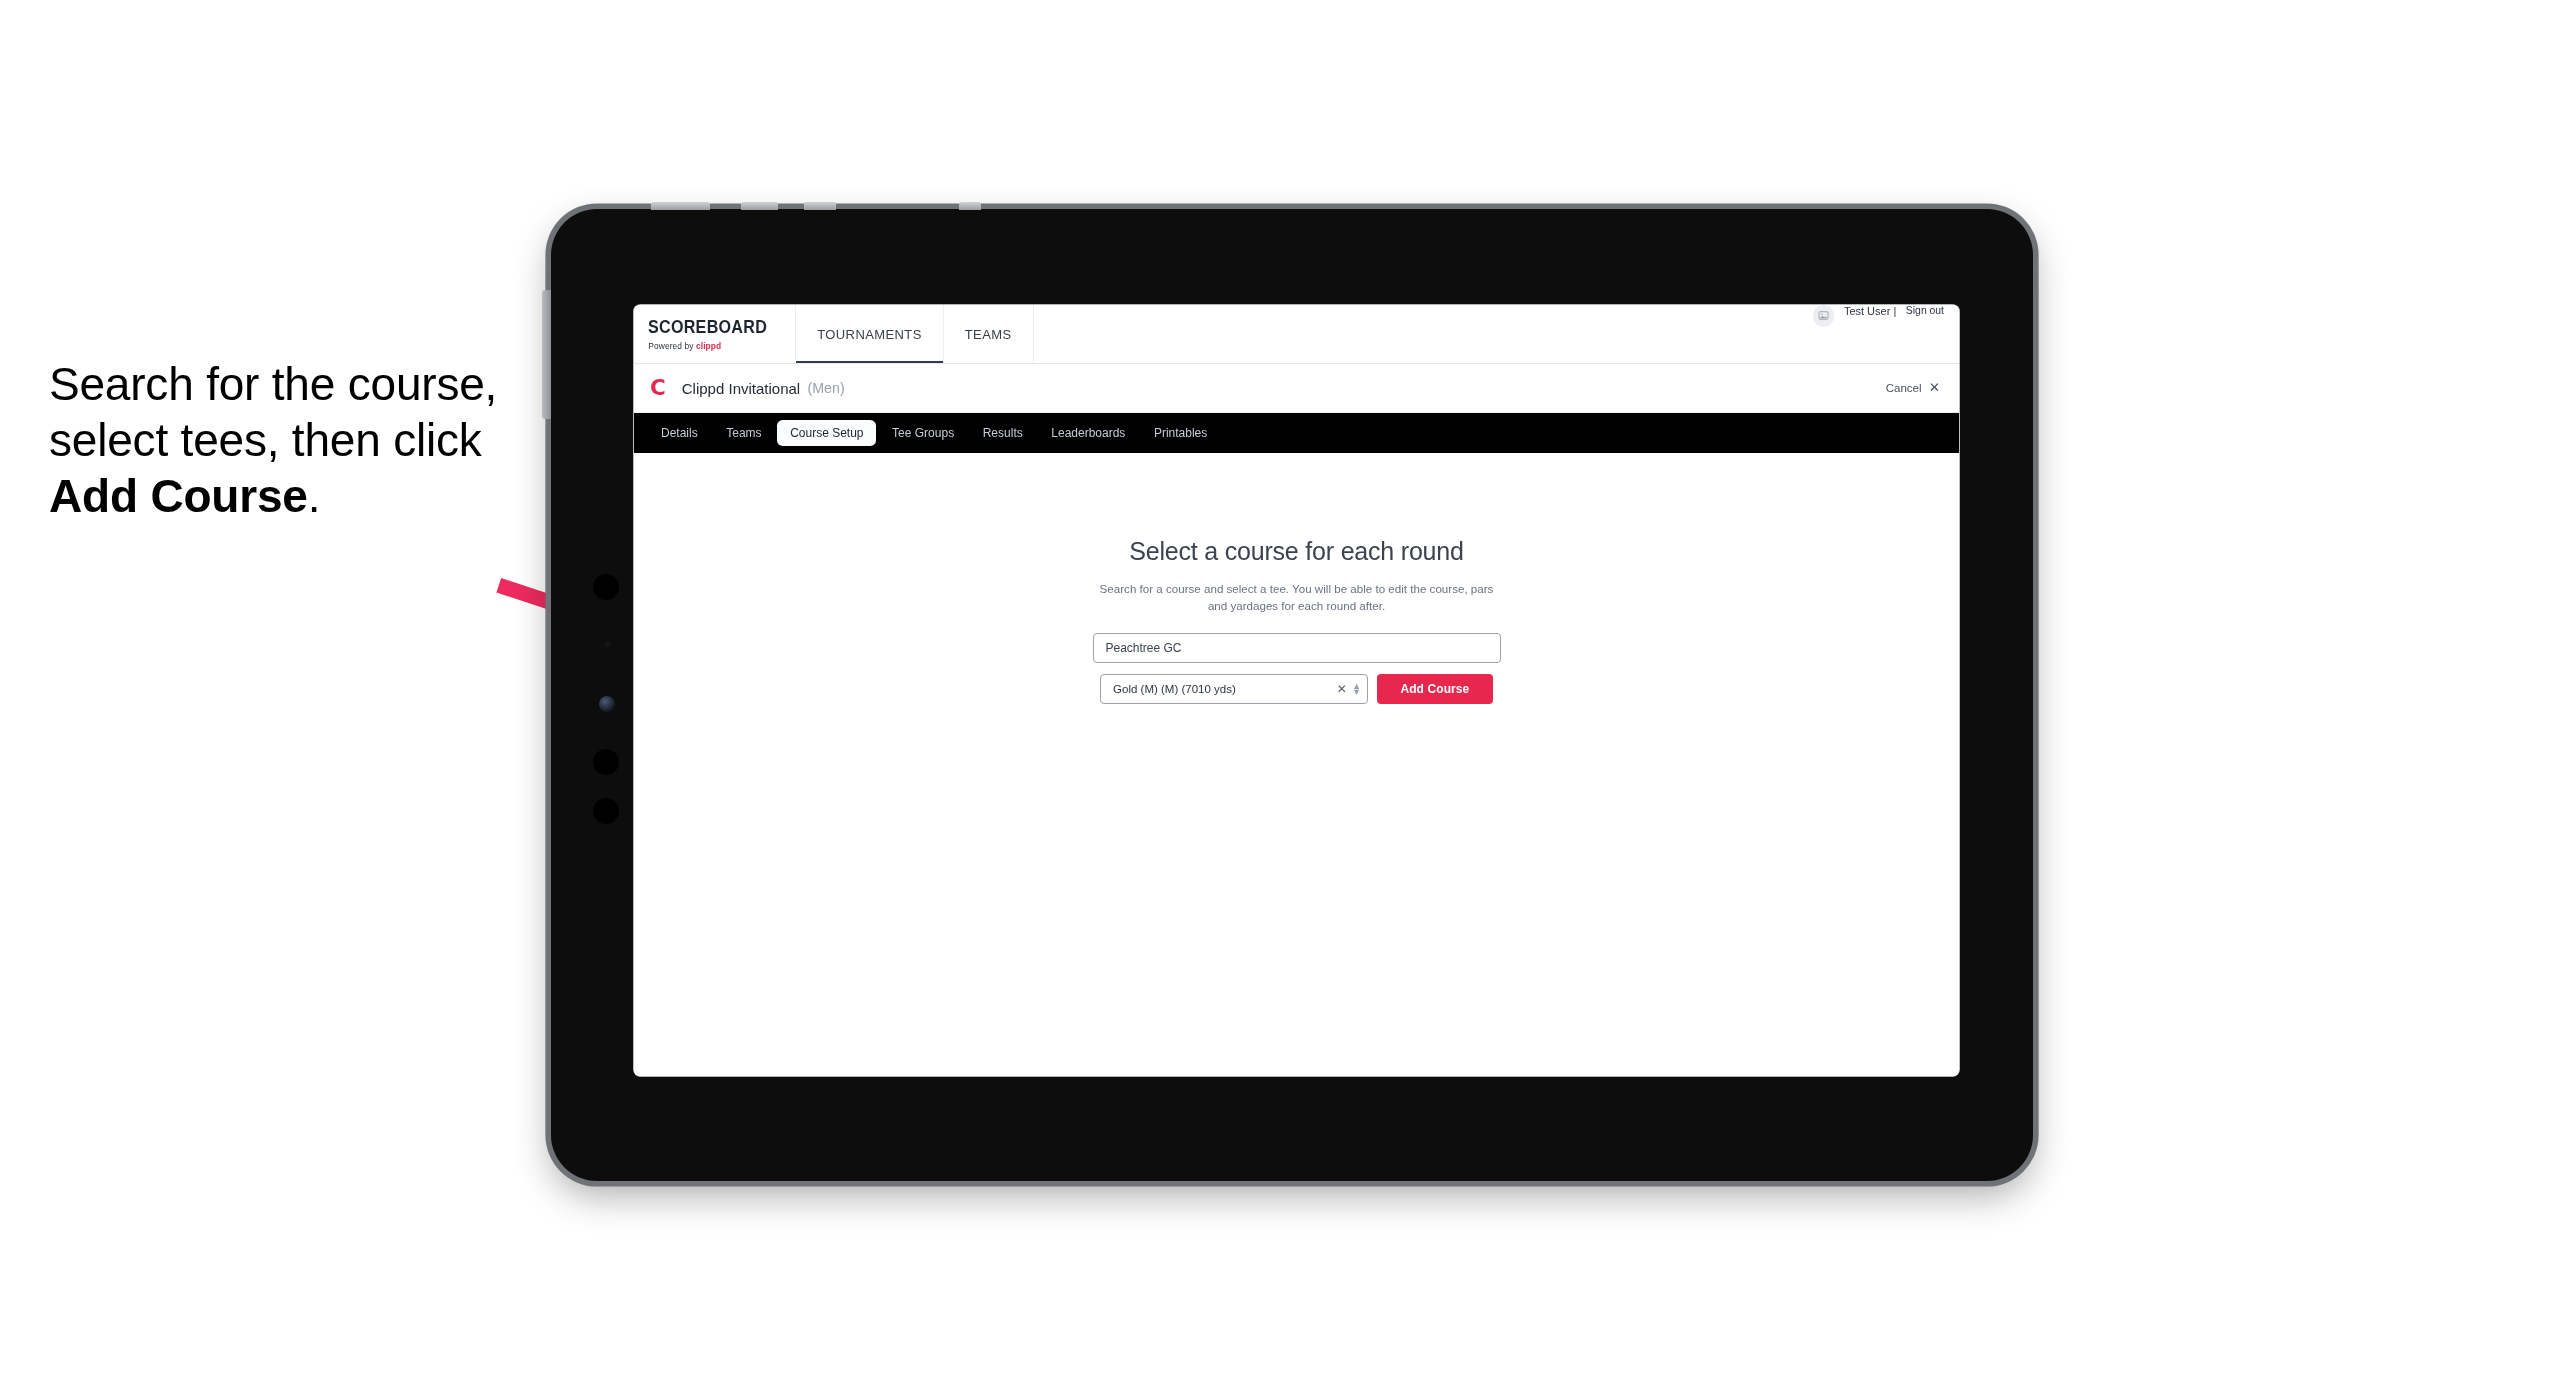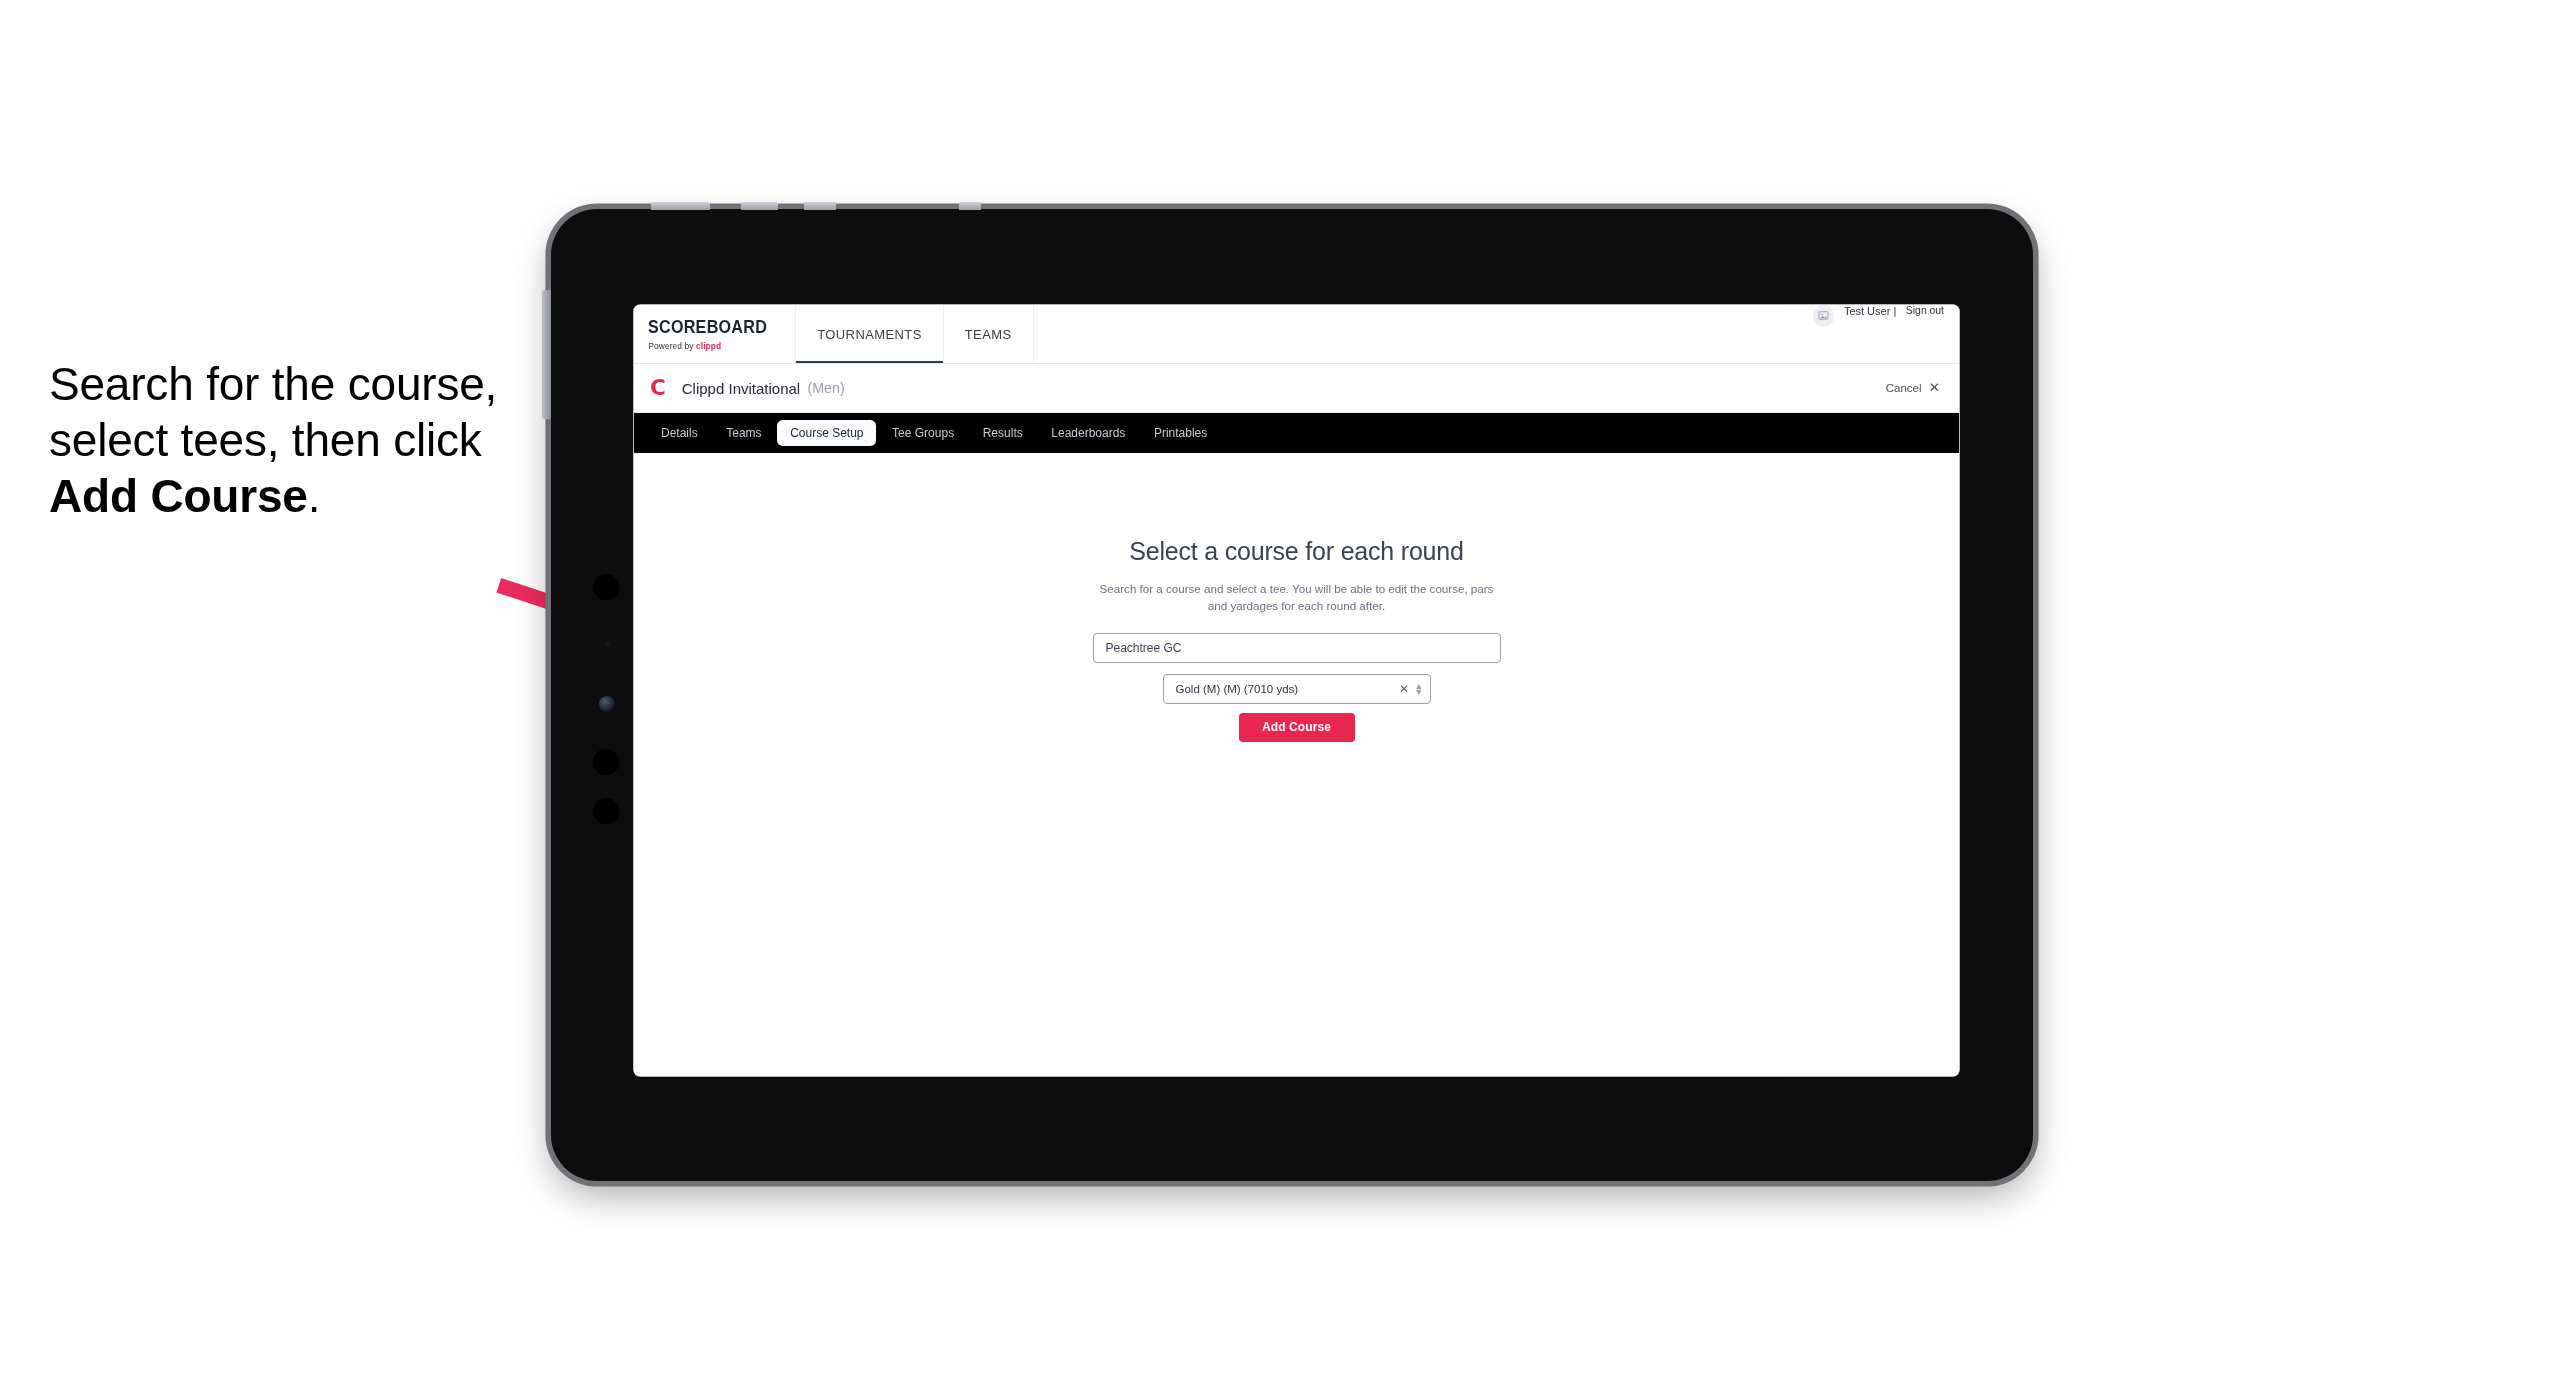--- a/index.html
+++ b/index.html
@@ -203,21 +203,21 @@
     width: 408px; height: 30px;
     border: 0.8px solid #9ca1a9; border-radius: 4px;
     background: #fff;
     display: flex; align-items: center;
     padding: 0 12px;
     font-size: 12px; color: #3b4250;
     cursor: text;
   }
   .tee-row {
     margin-top: 11px;
-    display: flex; align-items: center; gap: 8.8px; flex-direction: column;
+    display: flex; align-items: center; gap: 8.8px;
   }
   .tee-select {
     width: 268px; height: 29.5px;
     border: 0.8px solid #9ca1a9; border-radius: 4px;
     background: #fff;
     display: flex; align-items: center;
     padding: 0 8px 0 12px;
     font-size: 11.5px; color: #2f3540;
     cursor: pointer;
   }

